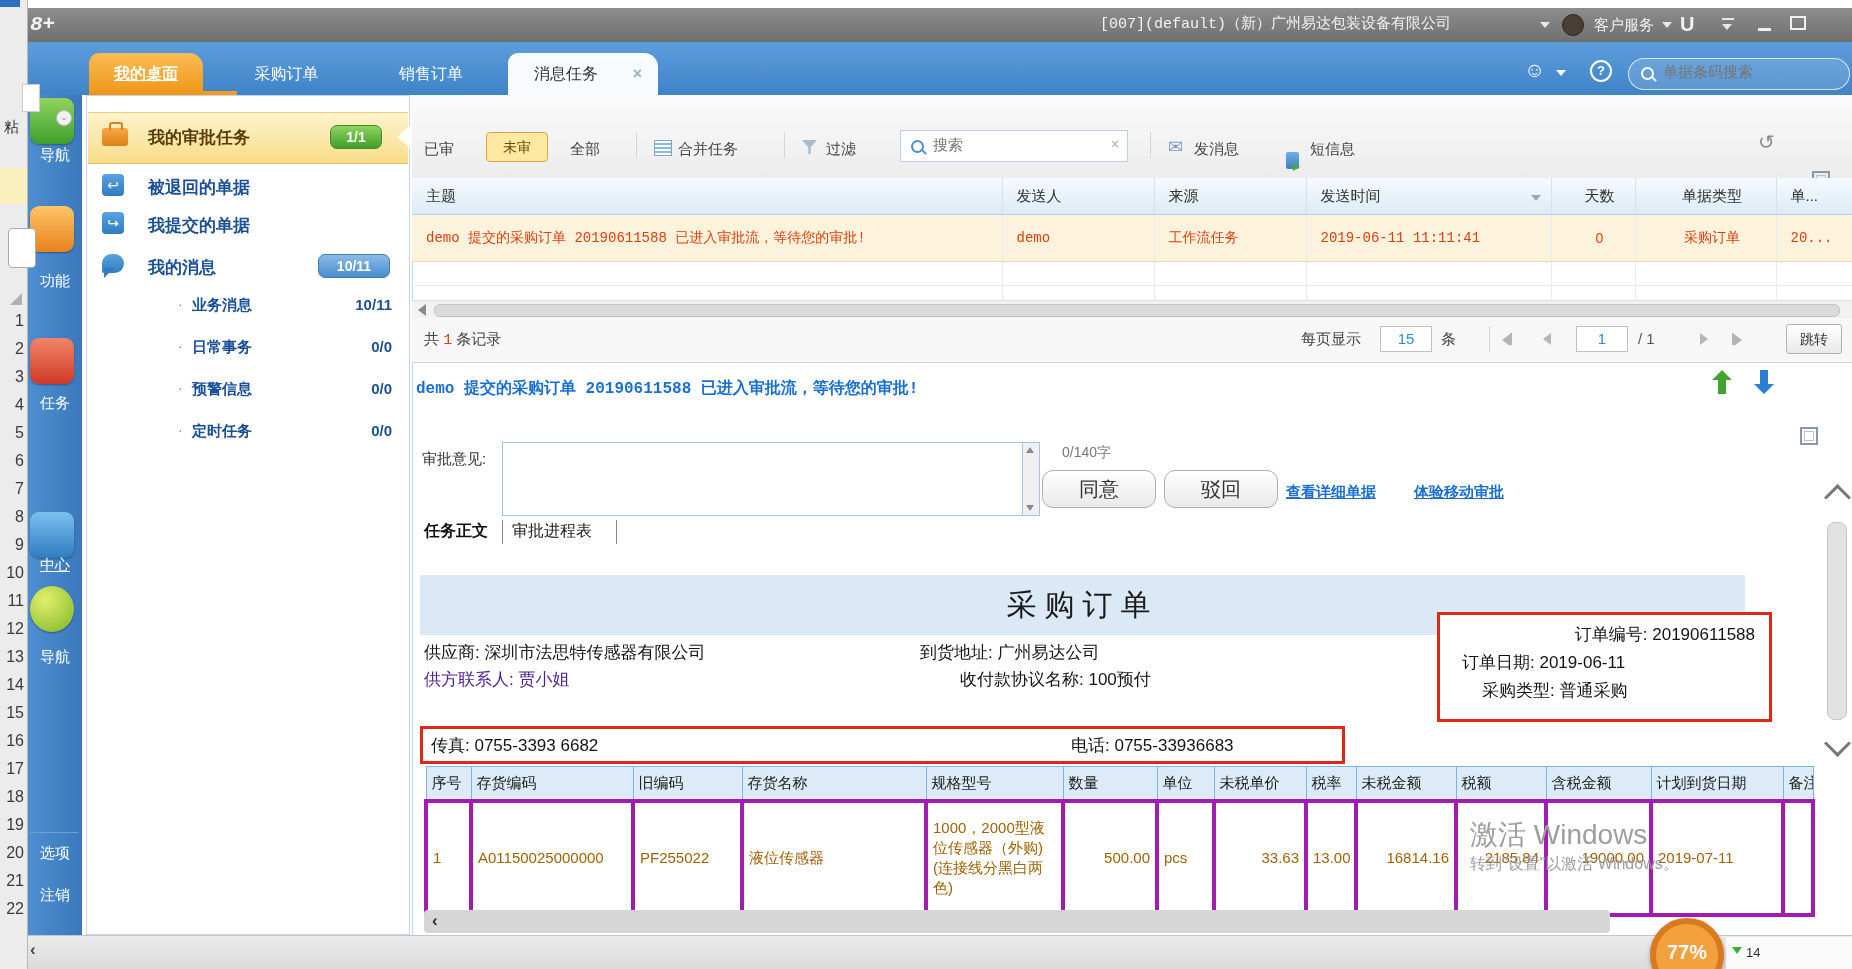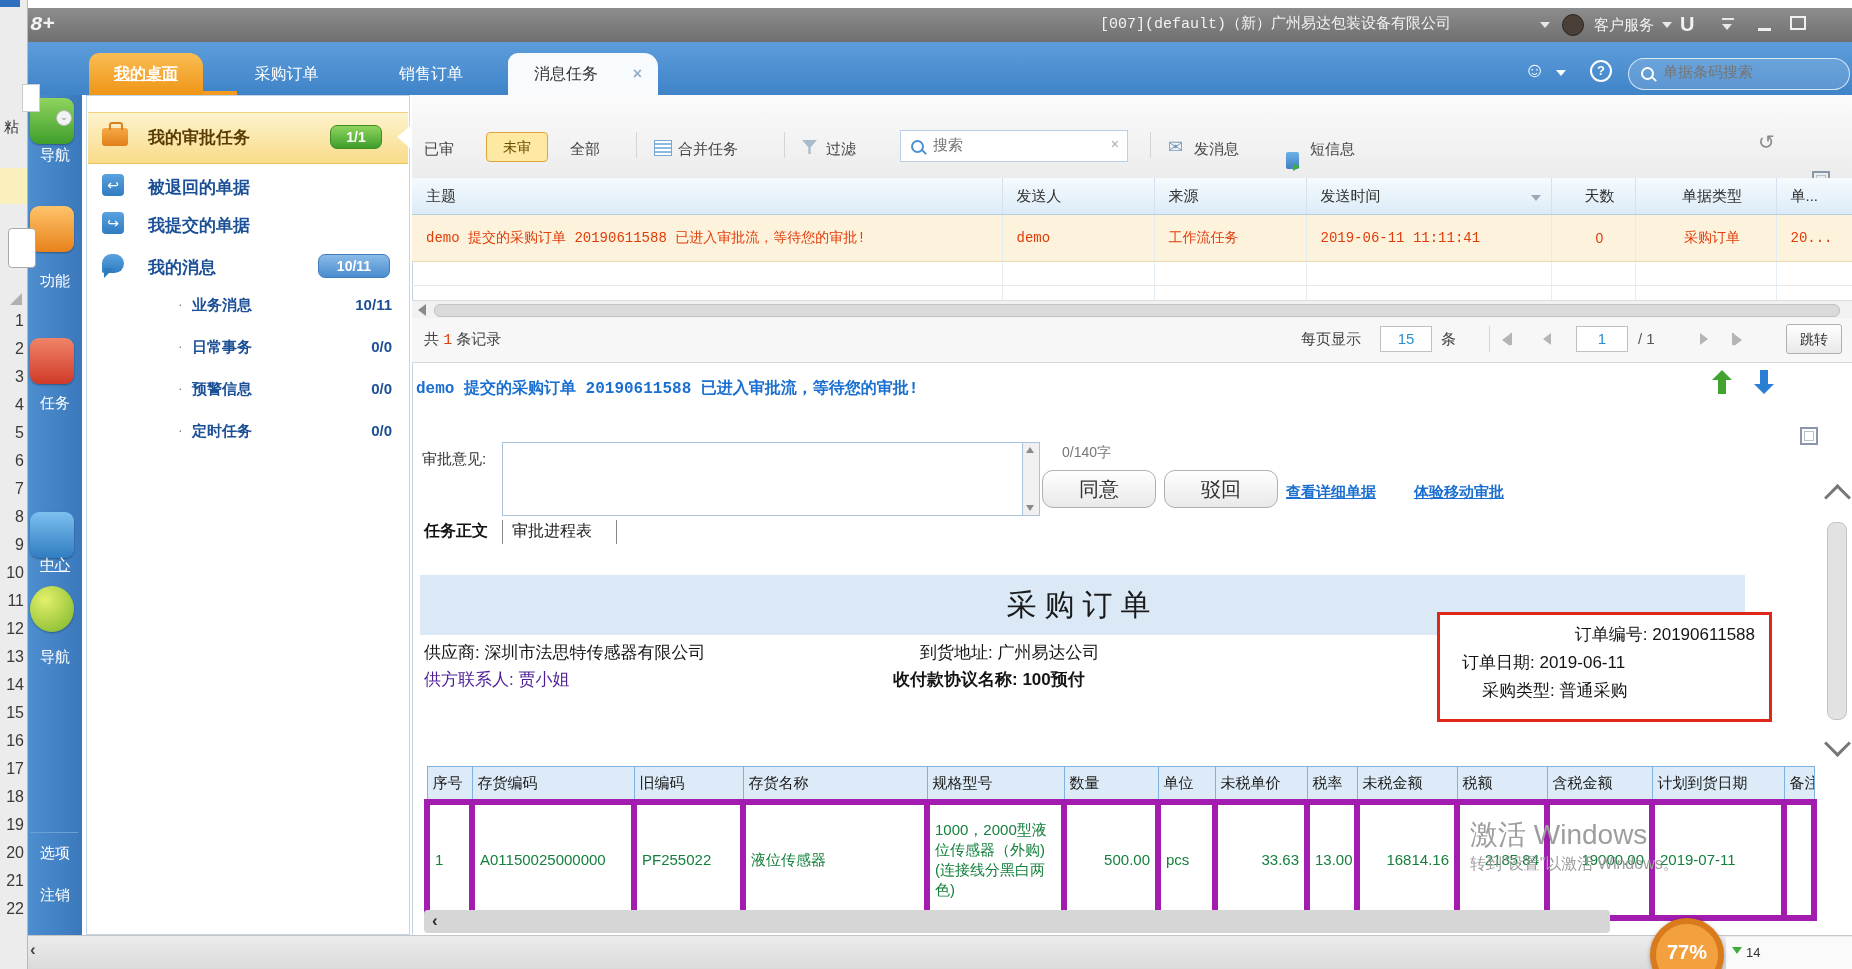--- a/index.html
+++ b/index.html
@@ -41,21 +41,21 @@
   .tbtn{font-size:15px;color:#444;}
   .unaudited{background:#fde9a2;border:1px solid #e0a43c;border-radius:4px;width:60px;height:28px;text-align:center;line-height:28px;color:#6b4a00;}
   .vdiv{width:1px;height:26px;background:#d4d4d4;}
   
   table{border-collapse:collapse;table-layout:fixed;}
   .msg-table th{background:linear-gradient(#f5fafd,#dcebf7);font-weight:normal;font-size:15px;color:#2f2f2f;
                 border-bottom:1px solid #b8cfe2;border-right:1px solid #d4e2f0;text-align:left;padding-left:14px;height:34px;}
   .msg-table td{border-right:1px solid #e4ecf4;border-bottom:1px solid #e8e8e8;font-size:14px;padding-left:14px;}
   .msg-row td{background:#fdf3dc;color:#e03c0a;border-bottom:1px solid #ead9b0;height:44px;}
   .doc-table th{background:#dcebf7;border:1px solid #7fb2de;font-weight:normal;font-size:15px;color:#1a1a1a;height:32px;padding:0 5px;text-align:left;white-space:nowrap;overflow:hidden;}
-  .doc-table td{border:6px solid #a21caf;font-size:15px;color:#15803d;height:106px;padding:2px 5px;vertical-align:middle;overflow:hidden;line-height:20px;}
+  .doc-table td{border:4px solid #a21caf;font-size:15px;color:#a16207;height:106px;padding:2px 5px;vertical-align:middle;overflow:hidden;line-height:20px;}
   .num{text-align:right;}
   
   .btn{border:1px solid #b0b0b0;border-radius:11px;background:linear-gradient(#ffffff,#e9e9e9);text-align:center;font-size:20px;color:#333;}
   .link{color:#1a6fd0;text-decoration:underline;font-size:15px;}
   .tri-l{width:0;height:0;border:6px solid transparent;border-right:8px solid #b5b5b5;border-left:none;}
   .tri-r{width:0;height:0;border:6px solid transparent;border-left:8px solid #b5b5b5;border-right:none;}
   .tri-dn{width:0;height:0;border:5px solid transparent;border-top:6px solid #9aa8b8;border-bottom:none;}
   .tri-up-s{width:0;height:0;border:4px solid transparent;border-bottom:6px solid #8a8a8a;border-top:none;}
   .tri-dn-s{width:0;height:0;border:4px solid transparent;border-top:6px solid #8a8a8a;border-bottom:none;}
   .chev{width:16px;height:16px;border-left:3px solid #777;border-top:3px solid #777;}
@@ -291,28 +291,32 @@
   <div class="abs" style="left:502px;top:520px;width:1px;height:24px;background:#888;"></div>
   <div class="abs" style="left:512px;top:521px;font-size:16px;color:#222;">审批进程表</div>
   <div class="abs" style="left:616px;top:520px;width:1px;height:24px;background:#888;"></div>
 
   <div class="abs" style="left:420px;top:575px;width:1325px;height:60px;background:#dbe9f7;text-align:center;line-height:60px;font-size:30px;letter-spacing:8px;color:#1a1a1a;">
     <span>采购订单</span>
   </div>
   <div class="abs" style="left:424px;top:641px;font-size:17px;color:#141414;">供应商: 深圳市法思特传感器有限公司</div>
   <div class="abs" style="left:424px;top:668px;font-size:17px;color:#4c1d95;">供方联系人: 贾小姐</div>
   <div class="abs" style="left:920px;top:641px;font-size:17px;color:#141414;">到货地址: 广州易达公司</div>
-  <div class="abs" style="left:893px;top:668px;font-size:17px;color:#141414;font-weight:bold;">收付款协议名称: 100预付</div>
+  <div class="abs" style="left:960px;top:668px;font-size:17px;color:#141414;">收付款协议名称: 100预付</div>
 
   <div class="abs" style="left:1437px;top:612px;width:329px;height:104px;background:#fff;border:3px solid #e0281a;z-index:10;">
     <div style="position:absolute;right:14px;top:8px;font-size:17px;color:#141414;">订单编号: 20190611588</div>
     <div style="position:absolute;left:22px;top:36px;font-size:17px;color:#141414;">订单日期: 2019-06-11</div>
     <div style="position:absolute;left:42px;top:64px;font-size:17px;color:#141414;">采购类型: 普通采购</div>
   </div>
 
+  <div class="abs" style="left:420px;top:726px;width:919px;height:32px;background:#fff;border:3px solid #e0281a;z-index:10;">
+    <div style="position:absolute;left:8px;top:5px;font-size:17px;color:#141414;">传真: 0755-3393 6682</div>
+    <div style="position:absolute;left:648px;top:5px;font-size:17px;color:#141414;">电话: 0755-33936683</div>
+  </div>
 
   <table class="abs doc-table" style="left:424px;top:766px;width:1387px;">
     <colgroup>
         <col style="width:45px">
         <col style="width:162px">
         <col style="width:109px">
         <col style="width:184px">
         <col style="width:137px">
         <col style="width:94px">
         <col style="width:57px">

